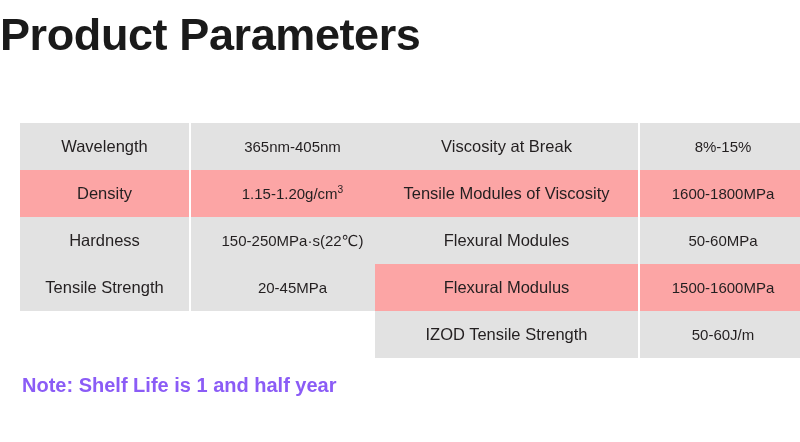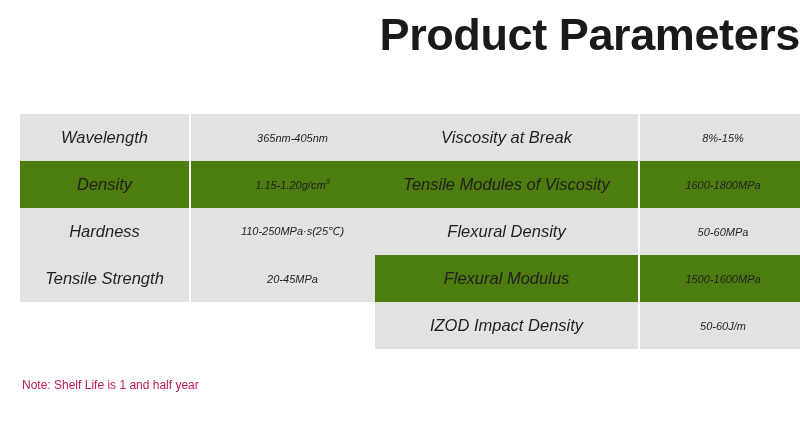--- a/index.html
+++ b/index.html
@@ -21,43 +21,42 @@
     width: 800px;
     height: 442px;
   }
 
   
   .page-title {
     position: absolute;
     left: 0;
     top: 6px;
     width: 800px;
-    text-align: right;
+    text-align: left;
     font-size: 45px;
     font-weight: bold;
     letter-spacing: -0.4px;
     color: #1a1a1a;
     line-height: 58px;
     white-space: nowrap;
   }
 
   
   .table {
     position: absolute;
-    top: 114px;
+    top: 123px;
     border-collapse: collapse;
     table-layout: fixed;
-    font-style: italic;
   }
   .table-left  { left: 20px;  width: 348px; }
   .table-right { left: 375px; width: 405px; }
 
   .table tr { height: 47px; }
   .table tr.row-dark  td { background: #e2e2e2; }
-  .table tr.row-light td { background: #4d7c0f; }
+  .table tr.row-light td { background: #fca5a5; }
 
   .table td {
     padding: 0 6px;
     text-align: center;
     vertical-align: middle;
     font-size: 16.5px;
     font-weight: normal;
     color: #231f20;
     white-space: nowrap;
     overflow: hidden;
@@ -66,37 +65,38 @@
   
   .table td.cell-label {
     border-right: 2px solid #ffffff;
   }
 
   .table-left  td.cell-label { width: 157px; }
   .table-left  td.cell-value { width: 191px; }
   .table-right td.cell-label { width: 251px; }
   .table-right td.cell-value { width: 154px; }
 
-  .table td.cell-value { font-size: 11px; }
+  .table td.cell-value { font-size: 15px; }
 
   sup {
     font-size: 0.68em;
     vertical-align: super;
     line-height: 0;
   }
 
   
   .note {
     position: absolute;
     left: 22px;
     top: 374px;
-    font-size: 12px;
-    color: #be185d;
+    font-size: 20px;
+    color: #8b5cf6;
     white-space: nowrap;
     line-height: 22px;
+    font-weight: bold;
   }
 </style>
 </head>
 <body>
 
 <div class="page">
 
   <div class="page-title">Product Parameters</div>
 
   <table class="table table-left">
@@ -104,49 +104,49 @@
       <tr class="row-dark">
         <td class="cell-label">Wavelength</td>
         <td class="cell-value">365nm-405nm</td>
       </tr>
       <tr class="row-light">
         <td class="cell-label">Density</td>
         <td class="cell-value"><span>1.15-1.20g/cm</span><sup>3</sup></td>
       </tr>
       <tr class="row-dark">
         <td class="cell-label">Hardness</td>
-        <td class="cell-value">110-250MPa·s(25℃)</td>
+        <td class="cell-value">150-250MPa·s(22℃)</td>
       </tr>
       <tr class="row-dark">
         <td class="cell-label">Tensile Strength</td>
         <td class="cell-value">20-45MPa</td>
       </tr>
     </tbody>
   </table>
 
   <table class="table table-right">
     <tbody>
       <tr class="row-dark">
         <td class="cell-label">Viscosity at Break</td>
         <td class="cell-value">8%-15%</td>
       </tr>
       <tr class="row-light">
         <td class="cell-label">Tensile Modules of Viscosity</td>
         <td class="cell-value">1600-1800MPa</td>
       </tr>
       <tr class="row-dark">
-        <td class="cell-label">Flexural Density</td>
+        <td class="cell-label">Flexural Modules</td>
         <td class="cell-value">50-60MPa</td>
       </tr>
       <tr class="row-light">
         <td class="cell-label">Flexural Modulus</td>
         <td class="cell-value">1500-1600MPa</td>
       </tr>
       <tr class="row-dark">
-        <td class="cell-label">IZOD Impact Density</td>
+        <td class="cell-label">IZOD Tensile Strength</td>
         <td class="cell-value">50-60J/m</td>
       </tr>
     </tbody>
   </table>
 
   <div class="note">Note: Shelf Life is 1 and half year</div>
 
 </div>
 
 </body></html>

